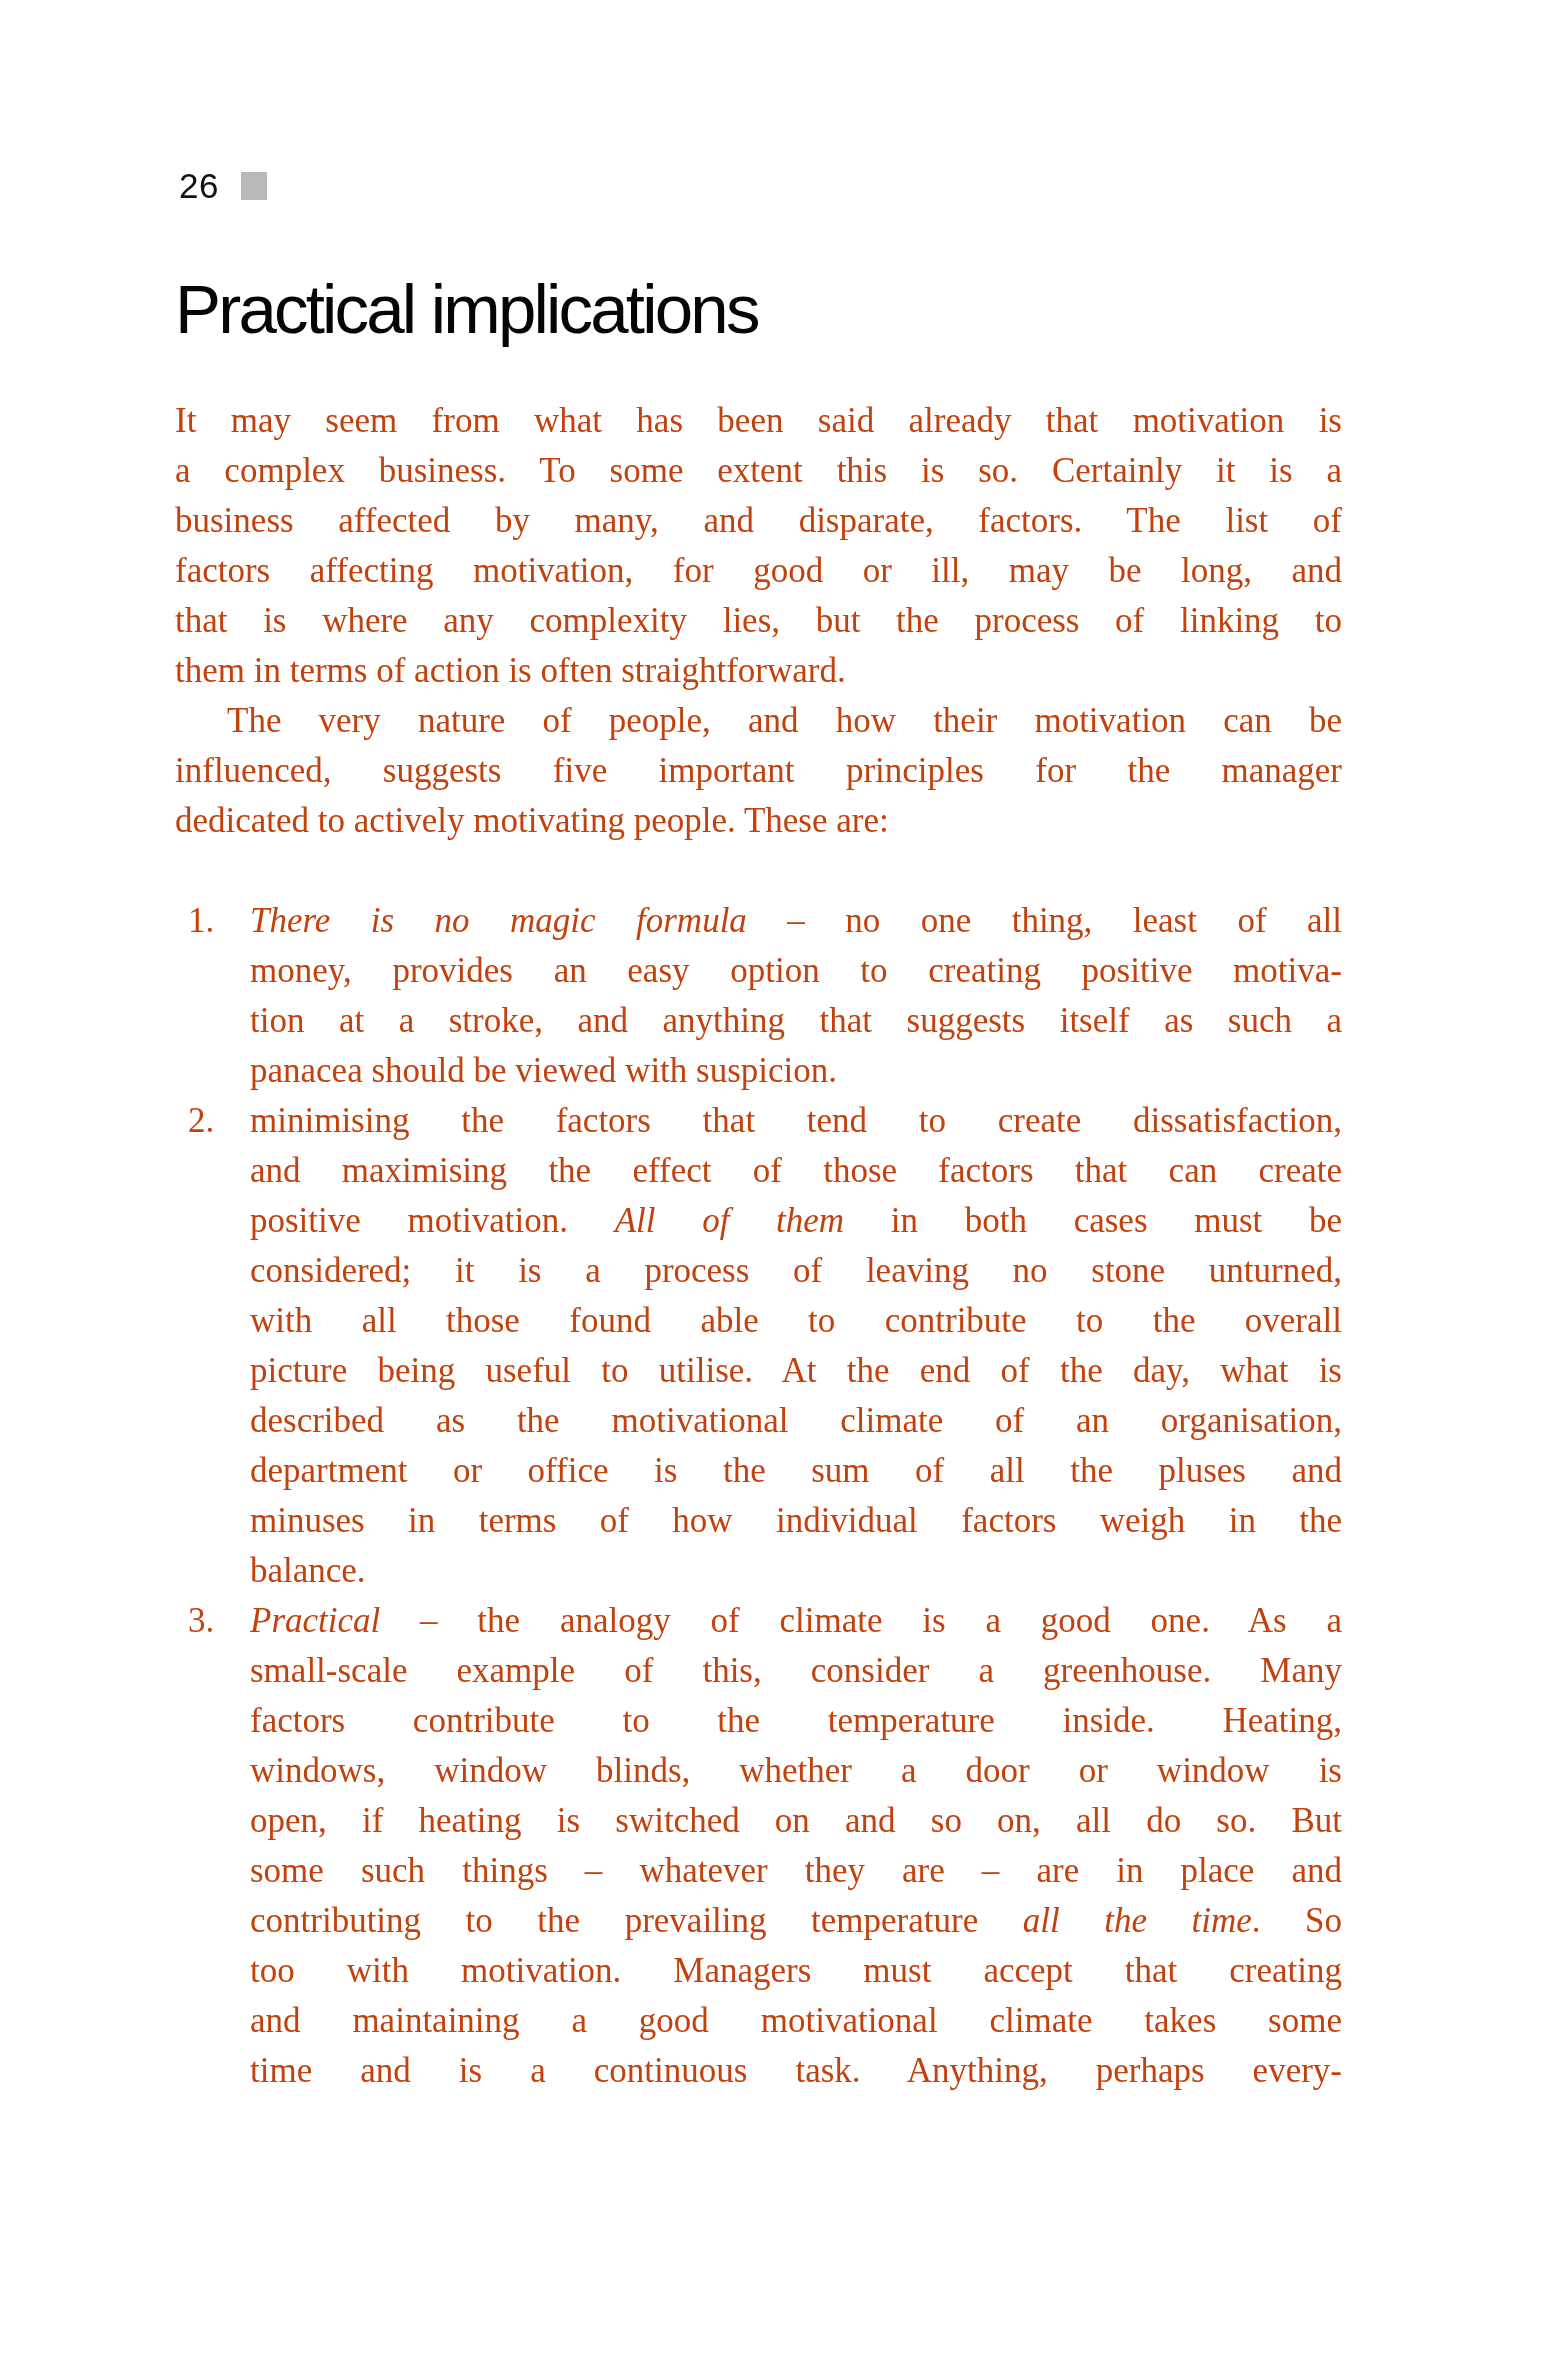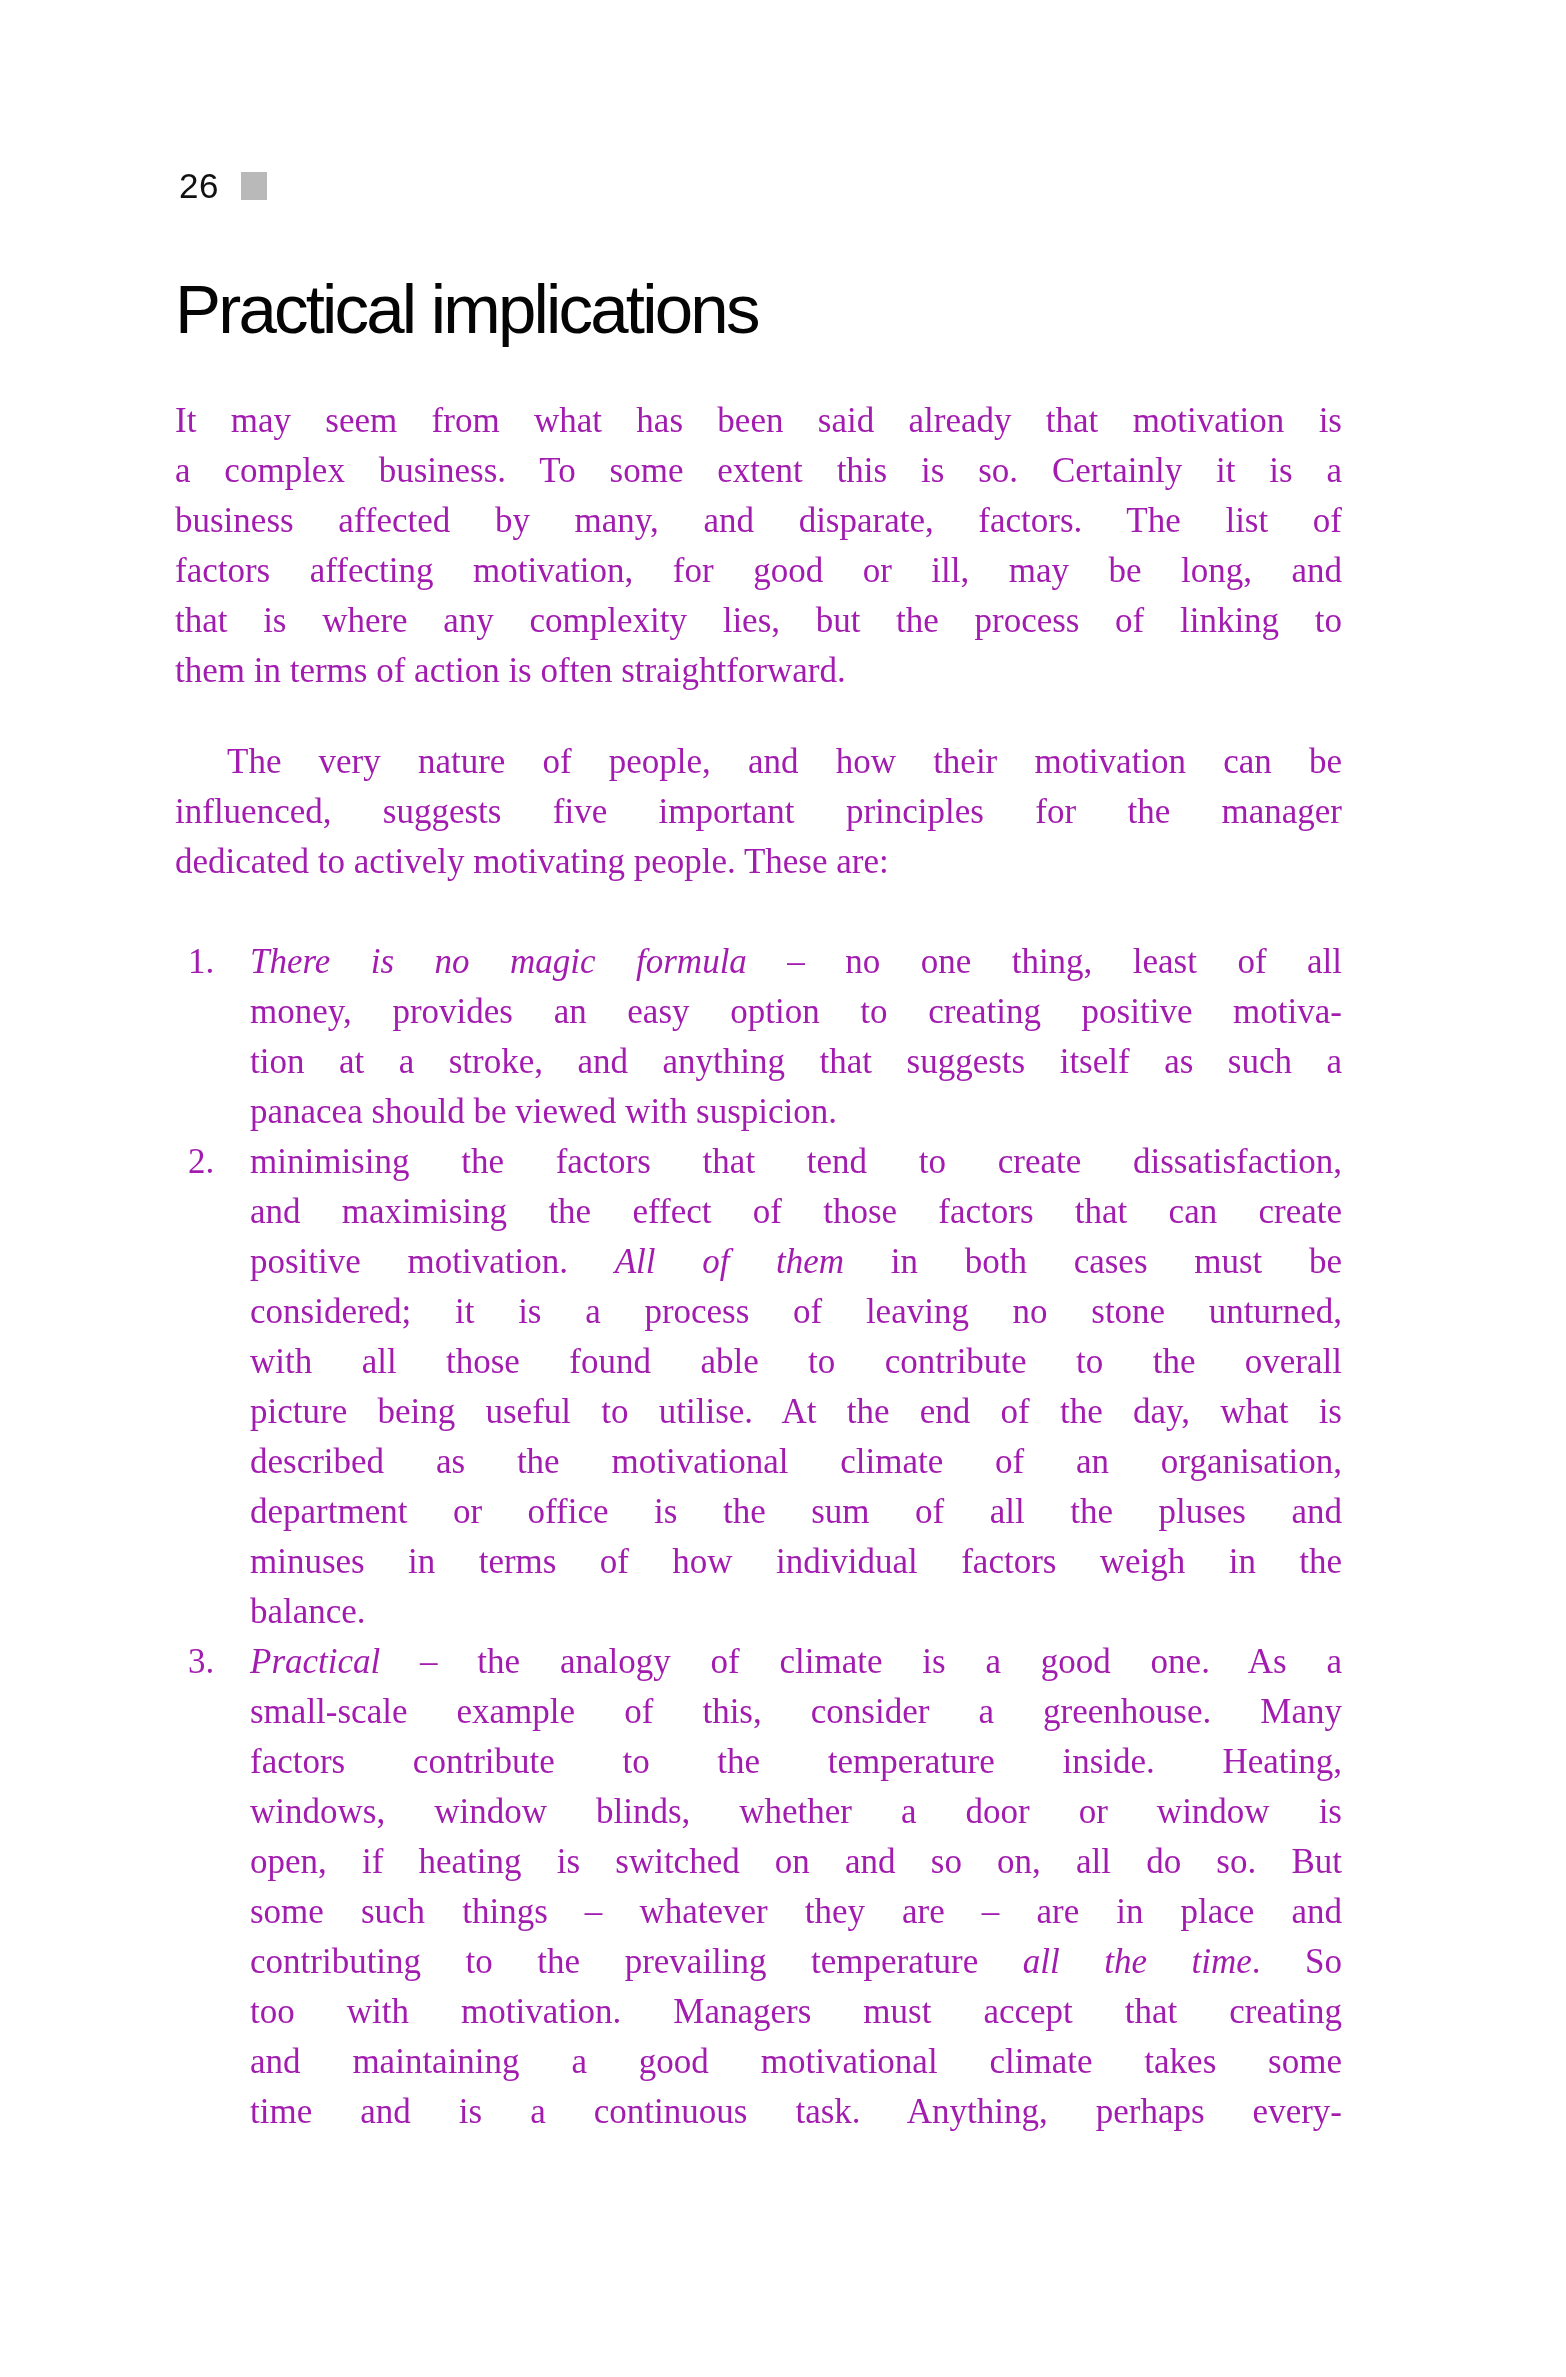--- a/index.html
+++ b/index.html
@@ -42,33 +42,33 @@
     line-height:93px;
     color:#050505;
   }
   
   .body-text{
     position:absolute;
     left:175px; top:396px;
     width:1167px;
     font-size:35px;
     line-height:50px;
-    color:#a21caf;
+    color:#c2410c;
   }
   .line{
     height:50px;
     white-space:pre-wrap;
     text-align:left;
   }
   .line.just{
     text-align:justify;
     text-align-last:justify;
     text-justify:inter-word;
   }
-  .line.indent{ padding-left:52px;margin-top:41px; }
+  .line.indent{ padding-left:52px; }
   .line em{ font-style:italic; }
   .numbered-list{ margin-top:50px; }
   .list-item{ position:relative; padding-left:75px; }
   .list-item .num{
     position:absolute;
     left:13px; top:0;
     height:50px; line-height:50px;
   }
 </style>
 </head>

